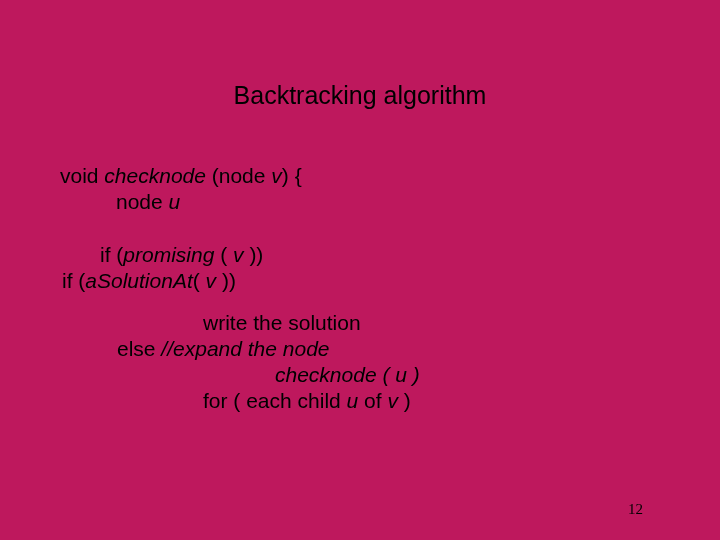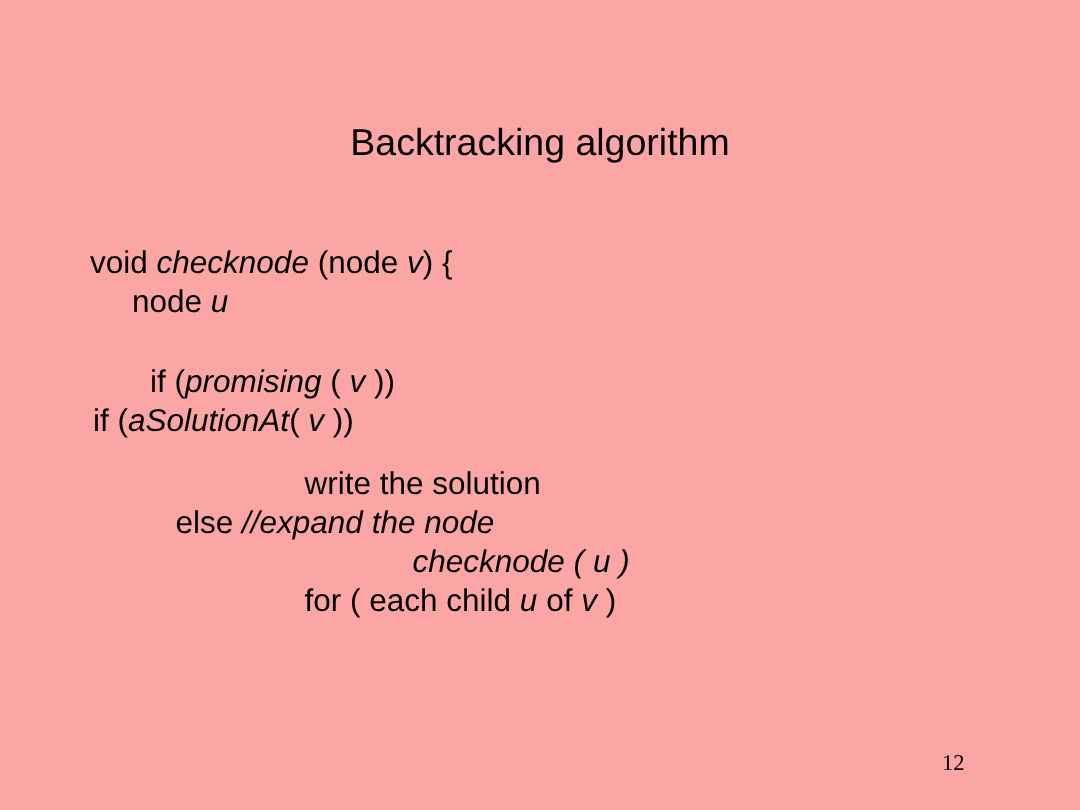--- a/index.html
+++ b/index.html
@@ -12,21 +12,21 @@
     background: #ffffff;
     font-family: "Liberation Sans", sans-serif;
     color: #000000;
     overflow: hidden;
     position: relative;
   }
   .slide {
     position: relative;
     width: 720px;
     height: 540px;
-    background: #fca5a5;
+    background: #be185d;
   }
   .slide-title {
     position: absolute;
     left: 0;
     top: 80px;
     width: 720px;
     text-align: center;
     font-size: 25px;
     line-height: 30px;
     font-weight: normal;
@@ -70,21 +70,21 @@
 </style>
 </head>
 <body>
 
 <div class="slide">
 
   <div class="slide-title">Backtracking algorithm</div>
 
   <div class="code-block">
       <div class="code-line" style="padding-left: 60px;"><span>void </span><span class="ital">checknode</span><span> (node </span><span class="ital">v</span><span>) {</span></div>
-      <div class="code-line" style="padding-left: 88px;"><span>node </span><span class="ital">u</span></div>
+      <div class="code-line" style="padding-left: 116px;"><span>node </span><span class="ital">u</span></div>
       <div class="code-line spacer" style="padding-left: 0px;"></div>
       <div class="code-line" style="padding-left: 100px;"><span>if (</span><span class="ital">promising</span><span> ( </span><span class="ital">v</span><span> ))</span></div>
       <div class="code-line" style="padding-left: 62px;"><span>if (</span><span class="ital">aSolutionAt</span><span>( </span><span class="ital">v</span><span> ))</span></div>
       <div class="code-line" style="padding-left: 203px; margin-top: 16px;"><span>write the solution</span></div>
       <div class="code-line" style="padding-left: 117px;"><span>else </span><span class="ital">//expand the node</span></div>
       <div class="code-line" style="padding-left: 275px;"><span class="ital">checknode</span><span class="ital"> ( </span><span class="ital">u</span><span class="ital"> )</span></div>
       <div class="code-line" style="padding-left: 203px;"><span>for ( each child </span><span class="ital">u</span><span> of </span><span class="ital">v</span><span> )</span></div>
     </div>
 
   <div class="page-number">12</div>

